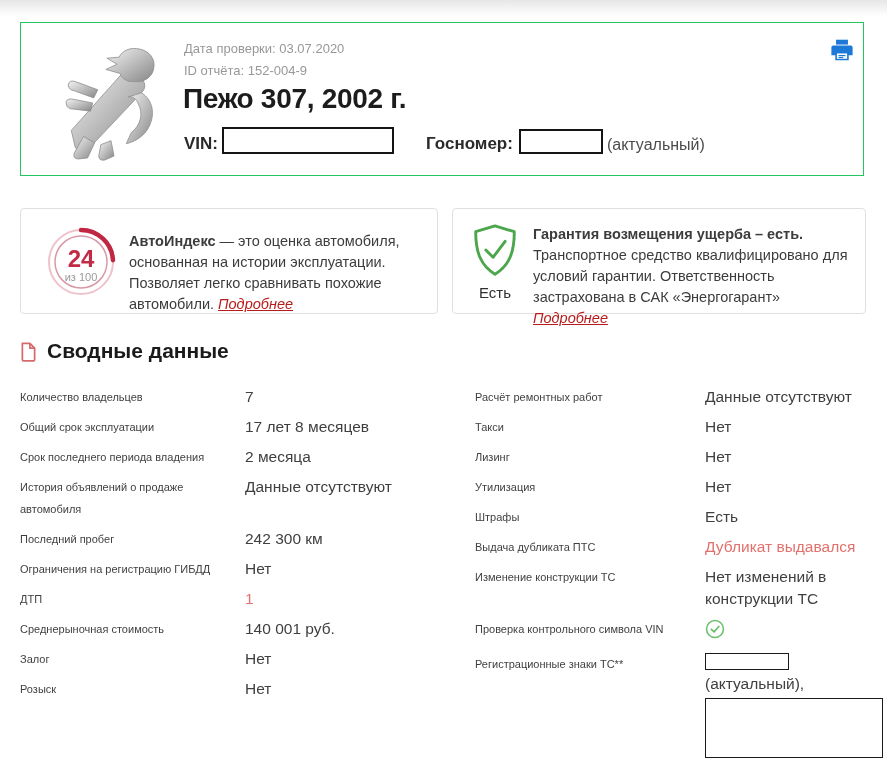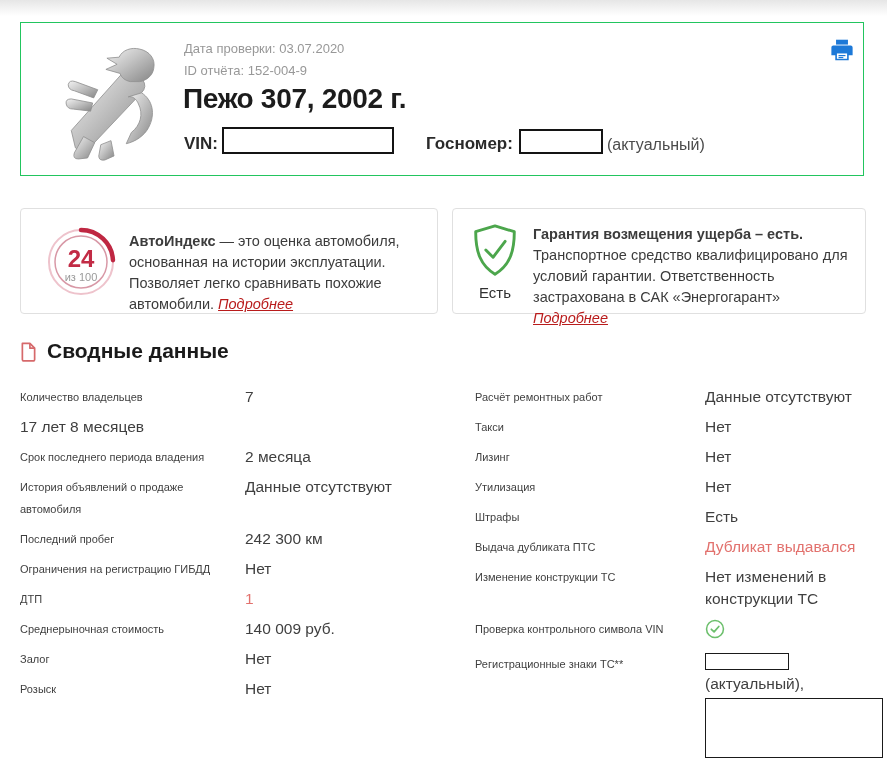--- a/index.html
+++ b/index.html
@@ -146,20 +146,21 @@
     </svg>
     <h2 class="section-title">Сводные данные</h2>
   </div>
 
   <div class="sum-col" id="summary-left">
       <div class="srow">
         <div class="slabel">Количество владельцев</div>
         <div class="svalue">7</div>
       </div>
       <div class="srow">
+        <div class="slabel">Общий срок эксплуатации</div>
         <div class="svalue">17 лет 8 месяцев</div>
       </div>
       <div class="srow">
         <div class="slabel">Срок последнего периода владения</div>
         <div class="svalue">2 месяца</div>
       </div>
       <div class="srow">
         <div class="slabel">История объявлений о продаже автомобиля</div>
         <div class="svalue">Данные отсутствуют</div>
       </div>
@@ -170,21 +171,21 @@
       <div class="srow">
         <div class="slabel">Ограничения на регистрацию ГИБДД</div>
         <div class="svalue">Нет</div>
       </div>
       <div class="srow">
         <div class="slabel">ДТП</div>
         <div class="svalue red">1</div>
       </div>
       <div class="srow">
         <div class="slabel">Среднерыночная стоимость</div>
-        <div class="svalue">140 009 руб.</div>
+        <div class="svalue">140 001 руб.</div>
       </div>
       <div class="srow">
         <div class="slabel">Залог</div>
         <div class="svalue">Нет</div>
       </div>
       <div class="srow">
         <div class="slabel">Розыск</div>
         <div class="svalue">Нет</div>
       </div>
     </div>

